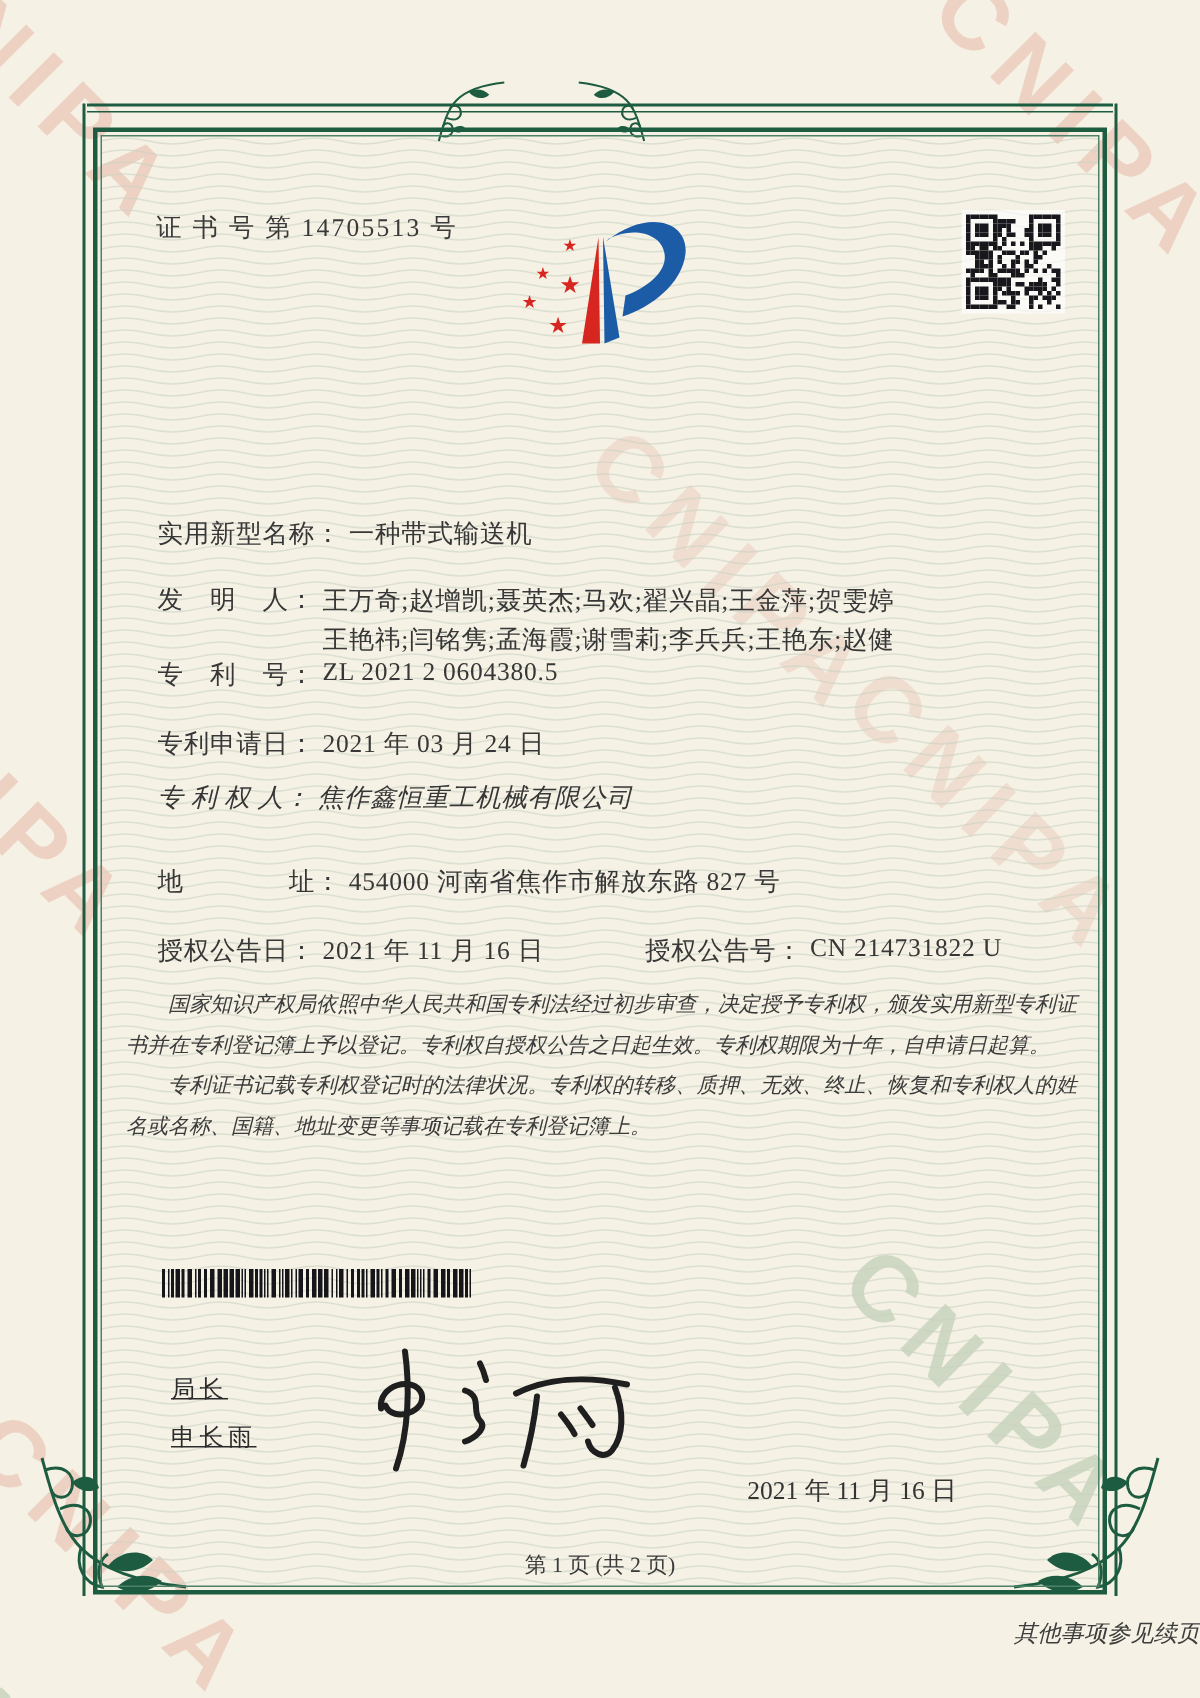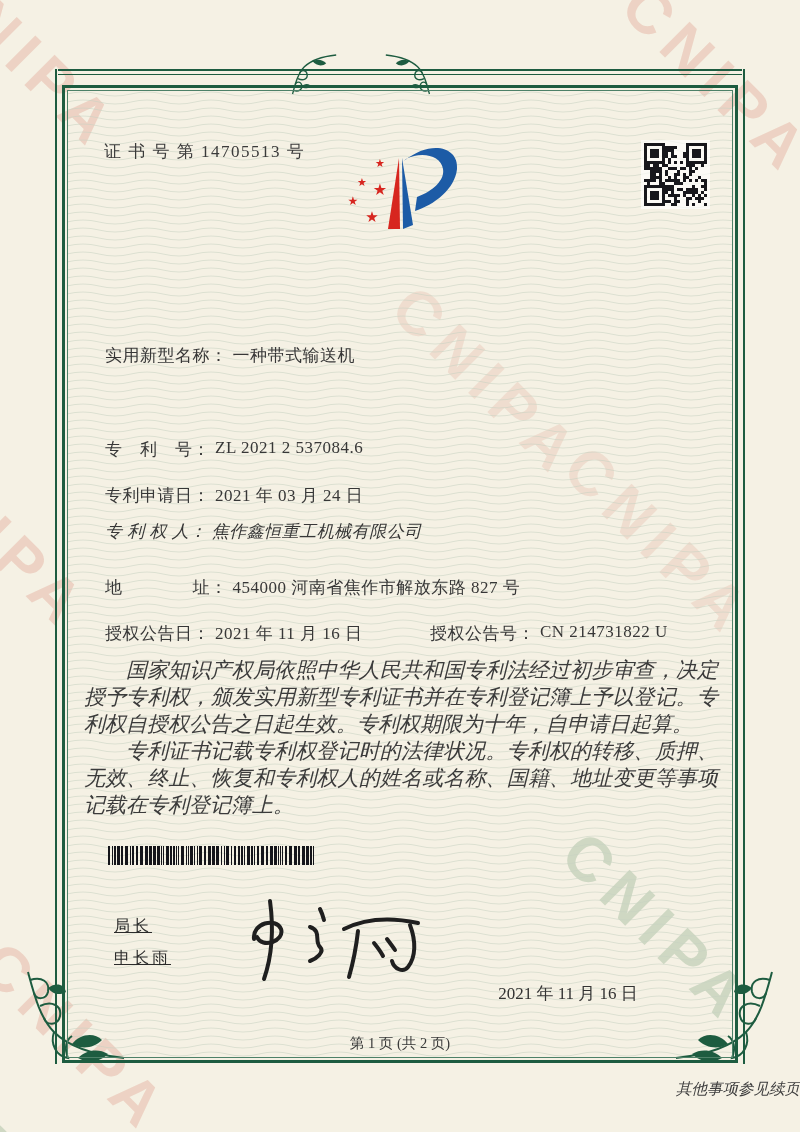--- a/index.html
+++ b/index.html
@@ -29,21 +29,21 @@
 
   .certno{position:absolute;left:104px;top:140px;font-size:17px;letter-spacing:1.5px;color:#3a3a3a;}
   .title{position:absolute;left:0;right:0;top:244px;text-align:center;font-size:41px;
          font-weight:700;letter-spacing:9px;text-indent:9px;color:#141414;}
 
   .row{position:absolute;left:105px;font-size:17px;color:#373737;white-space:nowrap;letter-spacing:.5px;}
   .lab{display:inline-block;vertical-align:top;}
   .val{display:inline-block;vertical-align:top;margin-left:5px;}
   .val .vline{line-height:26px;}
 
-  .paras{position:absolute;left:84px;top:657px;width:634px;font-size:21px;line-height:27px;
+  .paras{position:absolute;left:84px;top:657px;width:634px;font-size:14px;line-height:27px;
          font-style:italic;color:#3b3b3b;text-align:justify;}
   .paras p{margin:0;text-indent:2em;}
 
   .barcode{position:absolute;left:108px;top:846px;width:214px;height:19px;display:flex;align-items:stretch;}
   .barcode i{display:block;background:#15151a;}
 
   .sig-label{position:absolute;left:114px;font-family:"Liberation Sans","DejaVu Sans",sans-serif;
              font-size:16px;font-weight:500;letter-spacing:3px;color:#2b2b2b;text-decoration:underline;}
   .date-line{position:absolute;left:462px;top:982px;width:212px;text-align:center;
              font-size:17px;color:#333;}
@@ -600,23 +600,26 @@
         <i></i>
         <i></i>
         <i class="d"></i>
       </div>
 
 
     <div class="row" style="top:344px;">
       <span class="lab">实用新型名称：</span><span class="val">一种带式输送机</span>
     </div>
 
+    <div class="row" style="top:388px;">
+      <span class="lab">发　明　人：</span><span class="val"><span class="vline" style="display:block;">王万奇;赵增凯;聂英杰;马欢;翟兴晶;王金萍;贺雯婷</span><span class="vline" style="display:block;">王艳祎;闫铭隽;孟海霞;谢雪莉;李兵兵;王艳东;赵健</span></span>
+    </div>
 
     <div class="row" style="top:438px;">
-      <span class="lab">专　利　号：</span><span class="val">ZL 2021 2 537084.6</span>
+      <span class="lab">专　利　号：</span><span class="val">ZL 2021 2 0604380.5</span>
     </div>
 
     <div class="row" style="top:484px;">
       <span class="lab">专利申请日：</span><span class="val">2021 年 03 月 24 日</span>
     </div>
 
     <div class="row" style="top:520px;font-style:italic;">
       <span class="lab">专 利 权 人：</span><span class="val">焦作鑫恒重工机械有限公司</span>
     </div>
 

